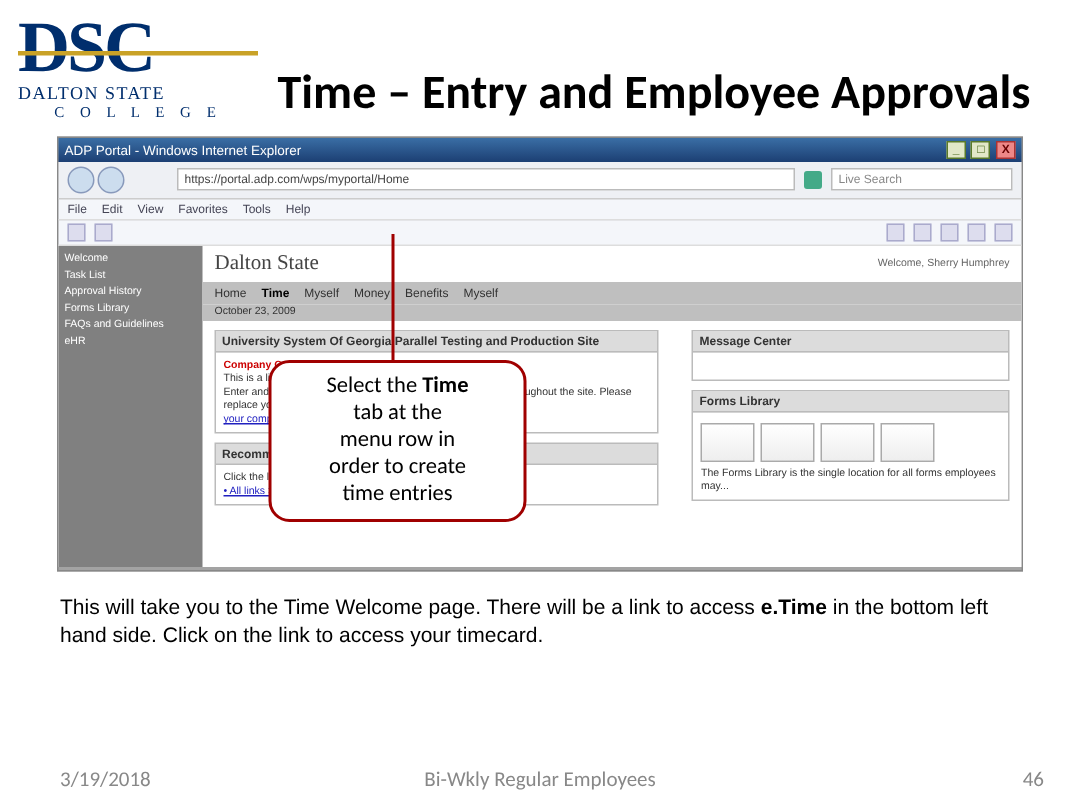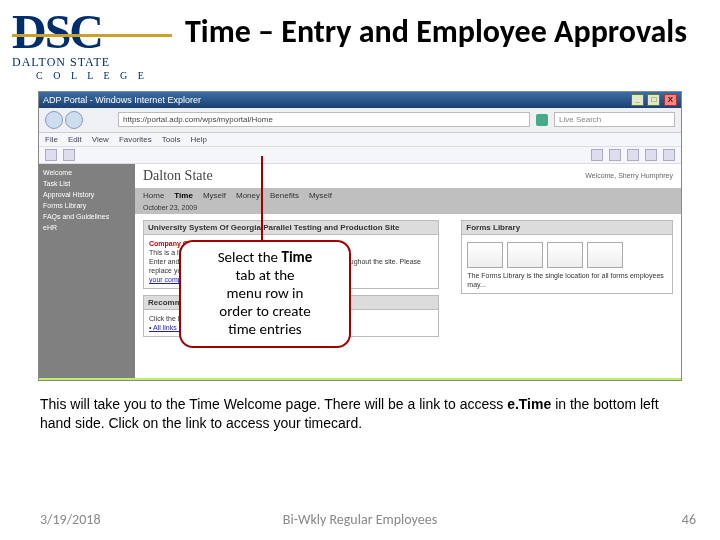--- a/index.html
+++ b/index.html
@@ -6,21 +6,21 @@
   body {
     width: 720px;
     height: 540px;
     font-family: Calibri, Arial, sans-serif;
     background: #fff;
     position: relative;
     overflow: hidden;
   }
   .header {
     display: flex;
-    align-items: flex-start;
+    align-items: flex-end;
     padding: 8px 20px 4px 12px;
   }
   .logo {
     width: 160px;
     flex-shrink: 0;
     padding-top: 4px;
   }
   .logo-dsc {
     font-family: Georgia, 'Times New Roman', serif;
     font-weight: 900;
@@ -60,21 +60,21 @@
     text-align: center;
     line-height: 1.15;
     padding-top: 6px;
   }
 
   .screenshot {
     margin: 6px 38px 0 38px;
     border: 1px solid #888;
     height: 290px;
     position: relative;
-    background: #bef264;
+    background: #a3a3a3;
     font-family: Tahoma, Arial, sans-serif;
     font-size: 9px;
     color: #333;
   }
   .win-title {
     background: linear-gradient(#3a6ea5, #1c3f73);
     color: #fff;
     font-size: 9px;
     padding: 2px 4px;
     display: flex;
@@ -342,20 +342,24 @@
           <div class="panel">
             <div class="panel-hd">Recommended Links</div>
             <div class="panel-bd">
               <div>Click the link below to access all recommended</div>
               <div class="link">• All links &gt;&gt;</div>
             </div>
           </div>
         </div>
         <div class="portal-col-side">
           <div class="panel">
+            <div class="panel-hd">Message Center</div>
+            <div class="panel-bd" style="height:18px"></div>
+          </div>
+          <div class="panel">
             <div class="panel-hd">Forms Library</div>
             <div class="panel-bd">
               <div class="formsrow">
                 <div class="thumb"></div>
                 <div class="thumb"></div>
                 <div class="thumb"></div>
                 <div class="thumb"></div>
               </div>
               <div>The Forms Library is the single location for all forms employees may...</div>
             </div>

